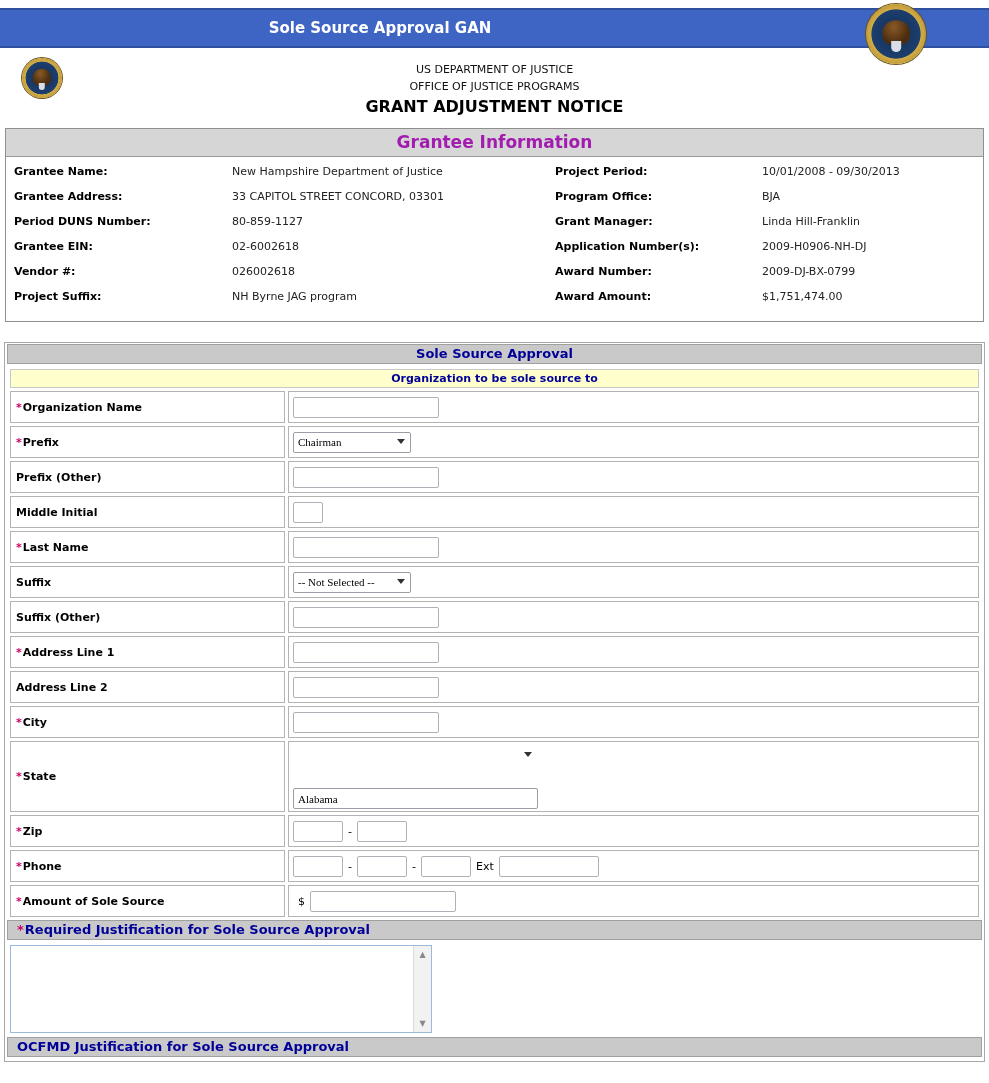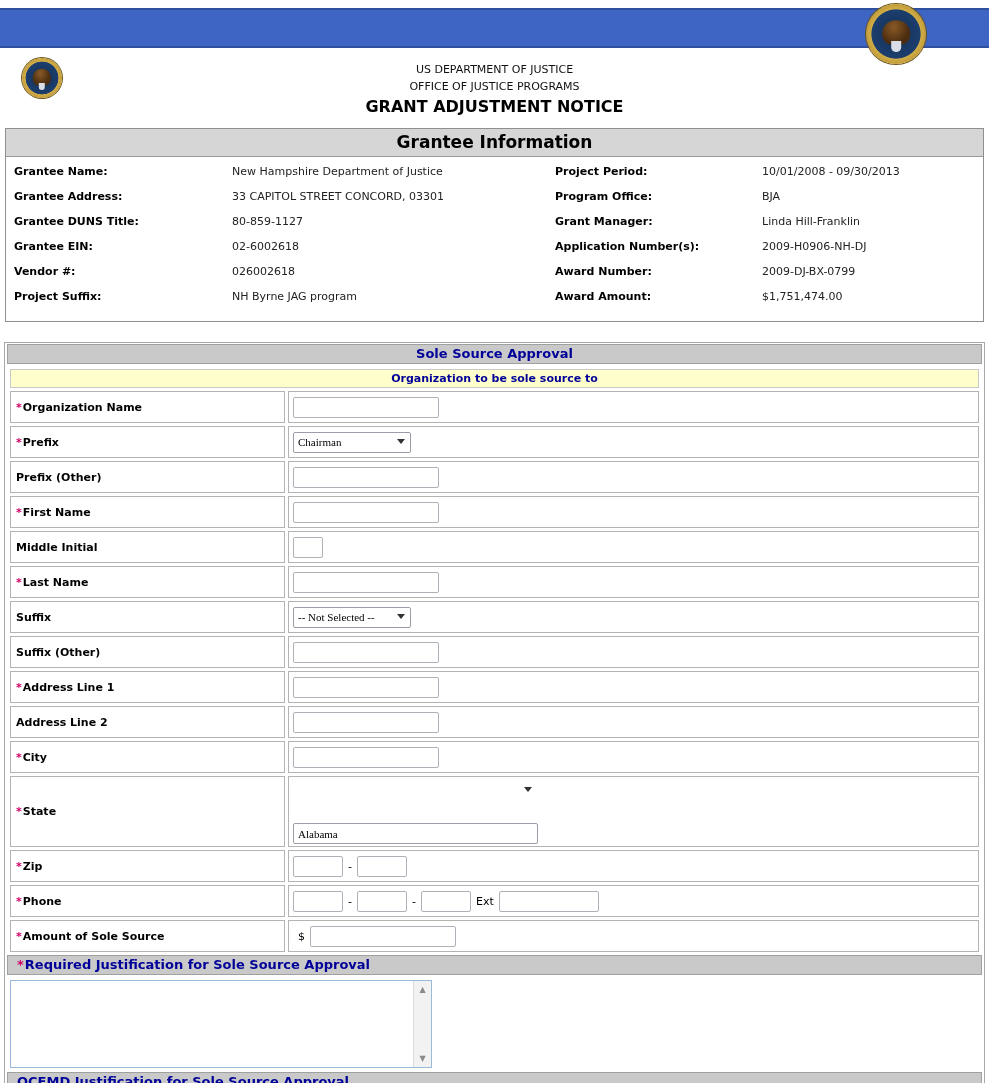--- a/index.html
+++ b/index.html
@@ -37,21 +37,21 @@
   .seal-right{width:60px;height:60px;left:866px;top:-6px;}
   .seal-left{width:40px;height:40px;left:22px;top:10px;}
   
   .letterhead{position:relative;padding-top:13px;height:62px;margin-bottom:5px;}
   .lh-line{ text-align:center;font-size:11px;line-height:17px;color:#111;}
   .lh-big{ text-align:center;font-size:16px;font-weight:bold;margin-top:2px;color:#000;}
   
   .grantee-box{margin:0 5px;border:1px solid #8f8f8f;}
   .grantee-head{
     background:#d6d6d6;border-bottom:1px solid #9a9a9a;
-    text-align:center;font-size:17px;font-weight:bold;color:#000000;
+    text-align:center;font-size:17px;font-weight:bold;color:#a21caf;
     padding:3px 0 4px;
   }
   .grantee-body{padding:8px 0 6px;}
   .g-row{display:grid;grid-template-columns:218px 323px 207px 1fr;padding:0 0 0 8px;height:25px;font-size:11px;align-items:start;}
   .g-label{font-weight:bold;}
   .g-value{color:#222;}
   
   .lower-box{margin:20px 4px 0;border:1px solid #a8a8a8;padding:1px 2px 2px;}
   .sec-bar{
     background:#c9c9c9;border:1px solid #a0a0a0;
@@ -103,20 +103,21 @@
   .scroll-down{bottom:1px;}
   
   .not-entered{font-family:"Liberation Serif",serif;font-style:italic;font-size:14px;padding:3px 4px 9px;}
 </style>
 </head>
 <body>
 
 <div class="topspace"></div>
 
 <div class="blue-bar">
+  <span class="bar-title">Sole Source Approval GAN</span>
   <span class="seal seal-right">
     <span class="eagle"></span>
     <span class="shield"></span>
   </span>
 </div>
 
 <div class="letterhead">
   <span class="seal seal-left">
     <span class="eagle"></span>
     <span class="shield"></span>
@@ -135,21 +136,21 @@
         <span class="g-label">Project Period:</span>
         <span class="g-value">10/01/2008 - 09/30/2013</span>
       </div>
       <div class="g-row">
         <span class="g-label">Grantee Address:</span>
         <span class="g-value">33 CAPITOL STREET CONCORD, 03301</span>
         <span class="g-label">Program Office:</span>
         <span class="g-value">BJA</span>
       </div>
       <div class="g-row">
-        <span class="g-label">Grantee DUNS Title:</span>
+        <span class="g-label">Period DUNS Number:</span>
         <span class="g-value">80-859-1127</span>
         <span class="g-label">Grant Manager:</span>
         <span class="g-value">Linda Hill-Franklin</span>
       </div>
       <div class="g-row">
         <span class="g-label">Grantee EIN:</span>
         <span class="g-value">02-6002618</span>
         <span class="g-label">Application Number(s):</span>
         <span class="g-value">2009-H0906-NH-DJ</span>
       </div>
@@ -185,24 +186,20 @@
         </tr>
         <tr>
           <td class="f-label"><span class="req">*</span>Prefix</td>
           <td class="f-value"><span class="selwrap sel-sm"><select><option>Chairman</option></select><span class="selarrow"></span></span></td>
         </tr>
         <tr>
           <td class="f-label">Prefix (Other)</td>
           <td class="f-value"><input type="text" class="inp inp-md" style=""></td>
         </tr>
         <tr>
-          <td class="f-label"><span class="req">*</span>First Name</td>
-          <td class="f-value"><input type="text" class="inp inp-md" style=""></td>
-        </tr>
-        <tr>
           <td class="f-label">Middle Initial</td>
           <td class="f-value"><input type="text" class="inp inp-xs" style=""></td>
         </tr>
         <tr>
           <td class="f-label"><span class="req">*</span>Last Name</td>
           <td class="f-value"><input type="text" class="inp inp-md" style=""></td>
         </tr>
         <tr>
           <td class="f-label">Suffix</td>
           <td class="f-value"><span class="selwrap sel-sm"><select><option>-- Not Selected --</option></select><span class="selarrow"></span></span></td>

